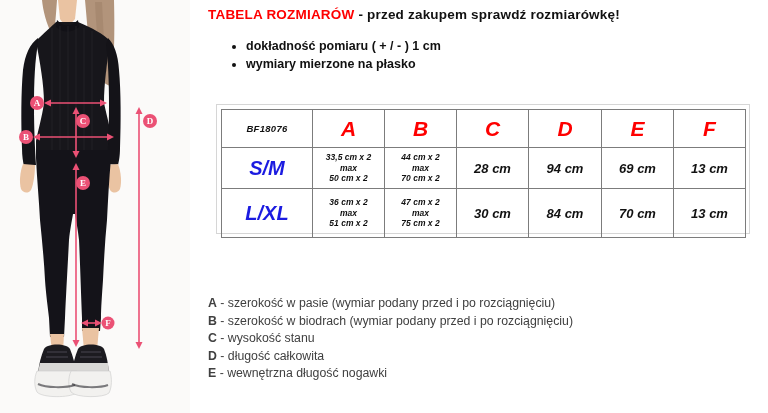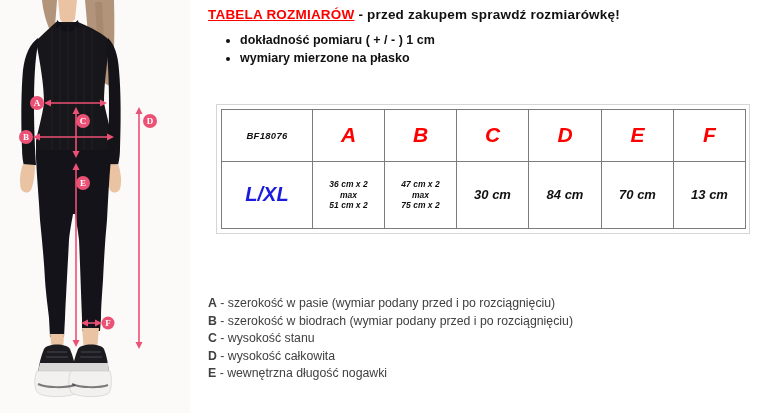--- a/index.html
+++ b/index.html
@@ -4,22 +4,22 @@
 <style>
   html,body{margin:0;padding:0;background:#ffffff;}
   .canvas{
     position:relative;width:768px;height:413px;background:#ffffff;overflow:hidden;
     font-family:"Liberation Sans",sans-serif;color:#111;
   }
   
   .photo{position:absolute;left:0;top:0;width:190px;height:413px;}
   
   .title{position:absolute;left:208px;top:7px;font-size:13.5px;font-weight:bold;letter-spacing:.2px;white-space:nowrap;}
-  .title .hl{color:#fe0000;text-decoration:underline;}
-  .bullets{position:absolute;left:212px;top:26px;margin:6px;padding-left:22px;
+  .title .hl{color:#fe0000;}
+  .bullets{position:absolute;left:212px;top:26px;margin:12px;padding-left:22px;
     font-size:12.5px;font-weight:bold;line-height:17.5px;}
   .bullets li{margin:0;}
   
   .table-wrap{position:absolute;left:216px;top:104px;width:534px;height:130px;
     border:1px solid #d6d6d6;box-sizing:border-box;padding:4px;background:#fff;}
   table.size{border-collapse:collapse;table-layout:fixed;width:524px;height:120px;font-style:italic;}
   table.size th,table.size td{border:1px solid #7c7c7c;text-align:center;vertical-align:middle;padding:0;}
   .cell-code{font-size:9.5px;font-weight:bold;color:#111;letter-spacing:.3px;}
   .cell-letter{font-size:21px;font-weight:bold;color:#fe0000;font-family:"Liberation Sans",sans-serif;}
   .cell-size{font-size:20px;font-weight:bold;color:#1b1be0;}
@@ -159,20 +159,37 @@
       <tbody>
           <tr style="height:38px">
         <th class="cell-code">BF18076</th>
         <th class="cell-letter">A</th>
         <th class="cell-letter">B</th>
         <th class="cell-letter">C</th>
         <th class="cell-letter">D</th>
         <th class="cell-letter">E</th>
         <th class="cell-letter">F</th>
       </tr>
+      <tr style="height:41px">
+        <td class="cell-size">S/M</td>
+        <td class="cell-multi">
+          <span>33,5 cm x 2</span>
+          <span>max</span>
+          <span>50 cm x 2</span>
+        </td>
+        <td class="cell-multi">
+          <span>44 cm x 2</span>
+          <span>max</span>
+          <span>70 cm x 2</span>
+        </td>
+        <td class="cell-val">28 cm</td>
+        <td class="cell-val">94 cm</td>
+        <td class="cell-val">69 cm</td>
+        <td class="cell-val">13 cm</td>
+      </tr>
       <tr style="height:49px">
         <td class="cell-size">L/XL</td>
         <td class="cell-multi">
           <span>36 cm x 2</span>
           <span>max</span>
           <span>51 cm x 2</span>
         </td>
         <td class="cell-multi">
           <span>47 cm x 2</span>
           <span>max</span>
@@ -184,17 +201,17 @@
         <td class="cell-val">13 cm</td>
       </tr>
     </tbody>
       </table>
   </div>
 
   <div class="legend">
     <div><b>A</b> <span>- szerokość w pasie (wymiar podany przed i po rozciągnięciu)</span></div>
     <div><b>B</b> <span>- szerokość w biodrach (wymiar podany przed i po rozciągnięciu)</span></div>
     <div><b>C</b> <span>- wysokość stanu</span></div>
-    <div><b>D</b> <span>- wysokość całkowita</span></div>
+    <div><b>D</b> <span>- długość całkowita</span></div>
     <div><b>E</b> <span>- wewnętrzna długość nogawki</span></div>
   </div>
 
 </div>
 
 </body></html>

